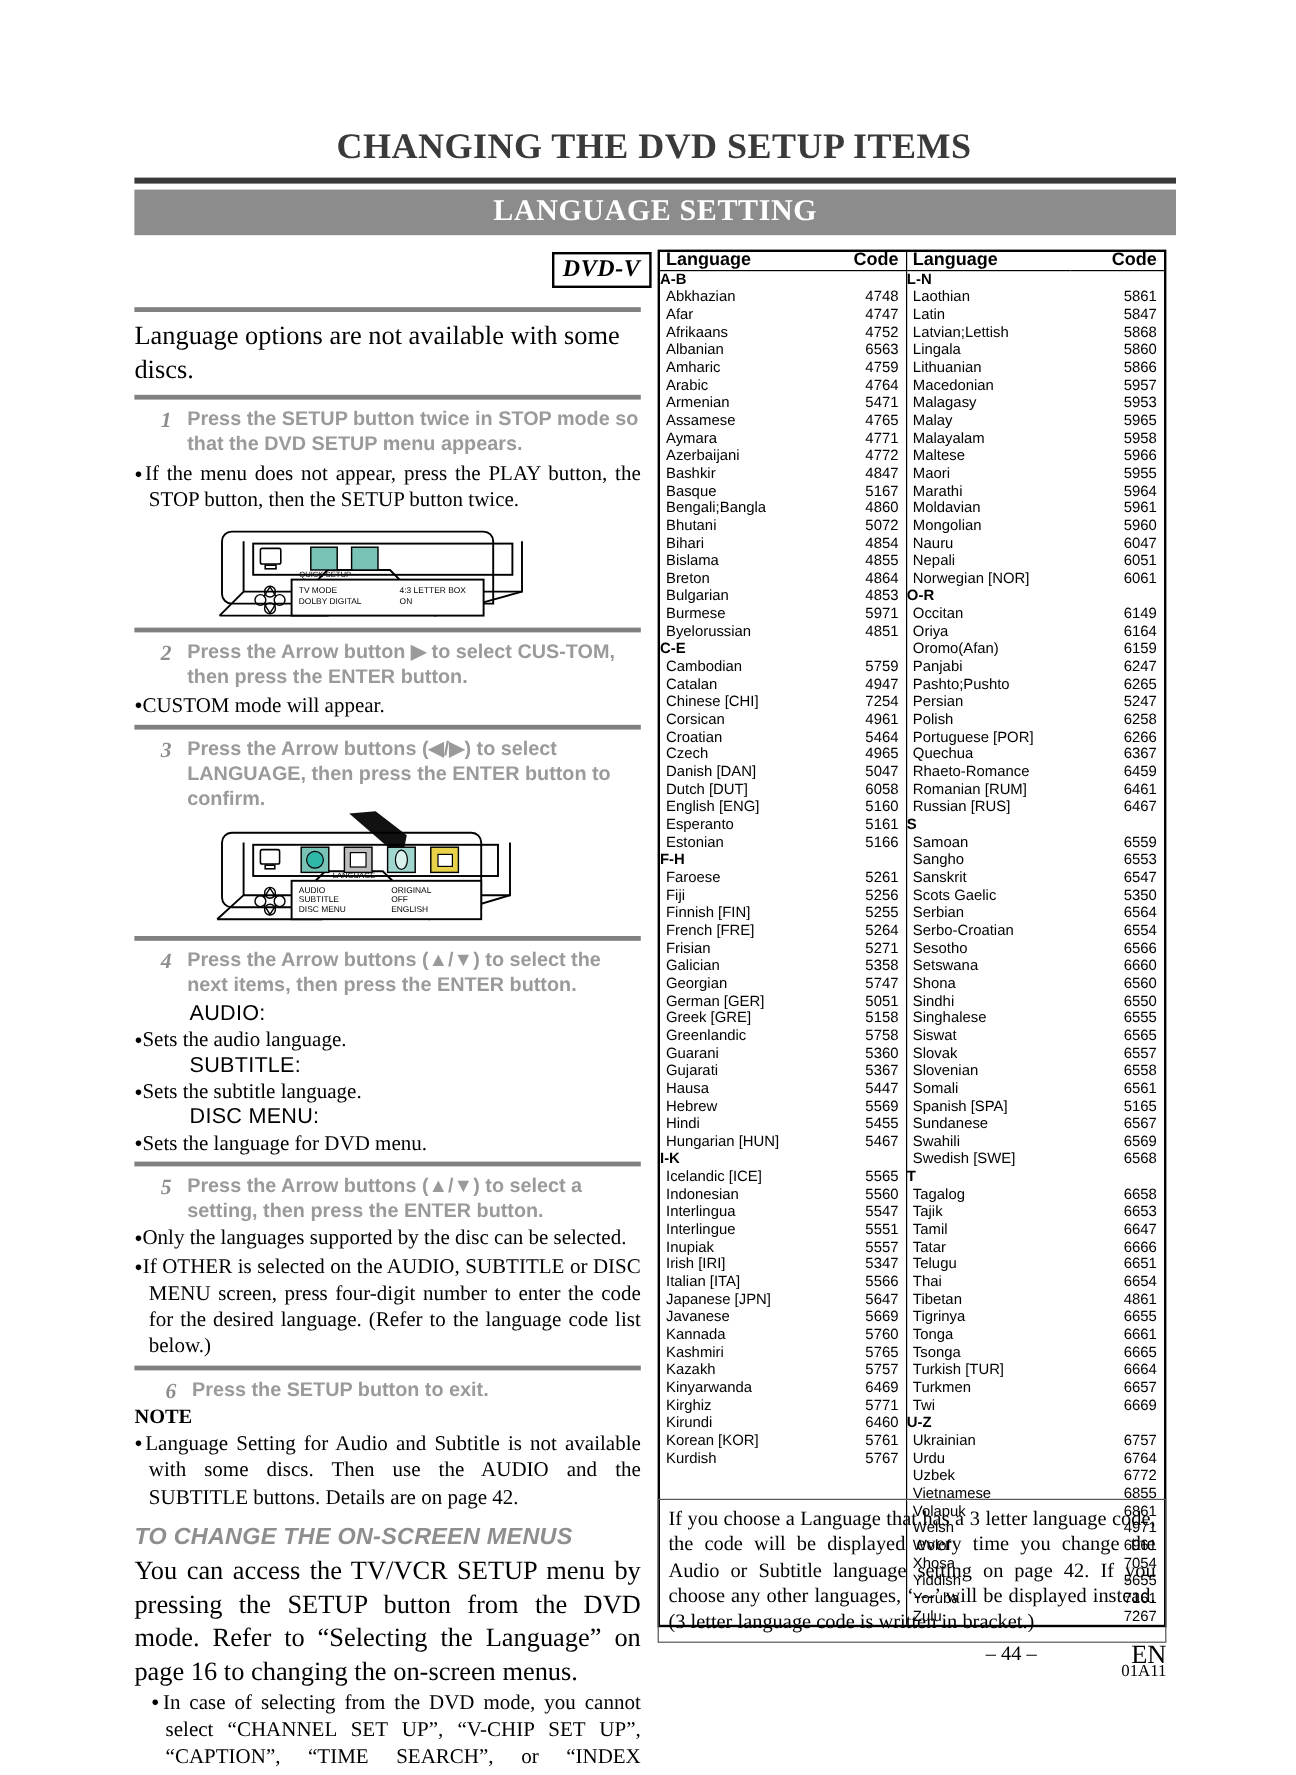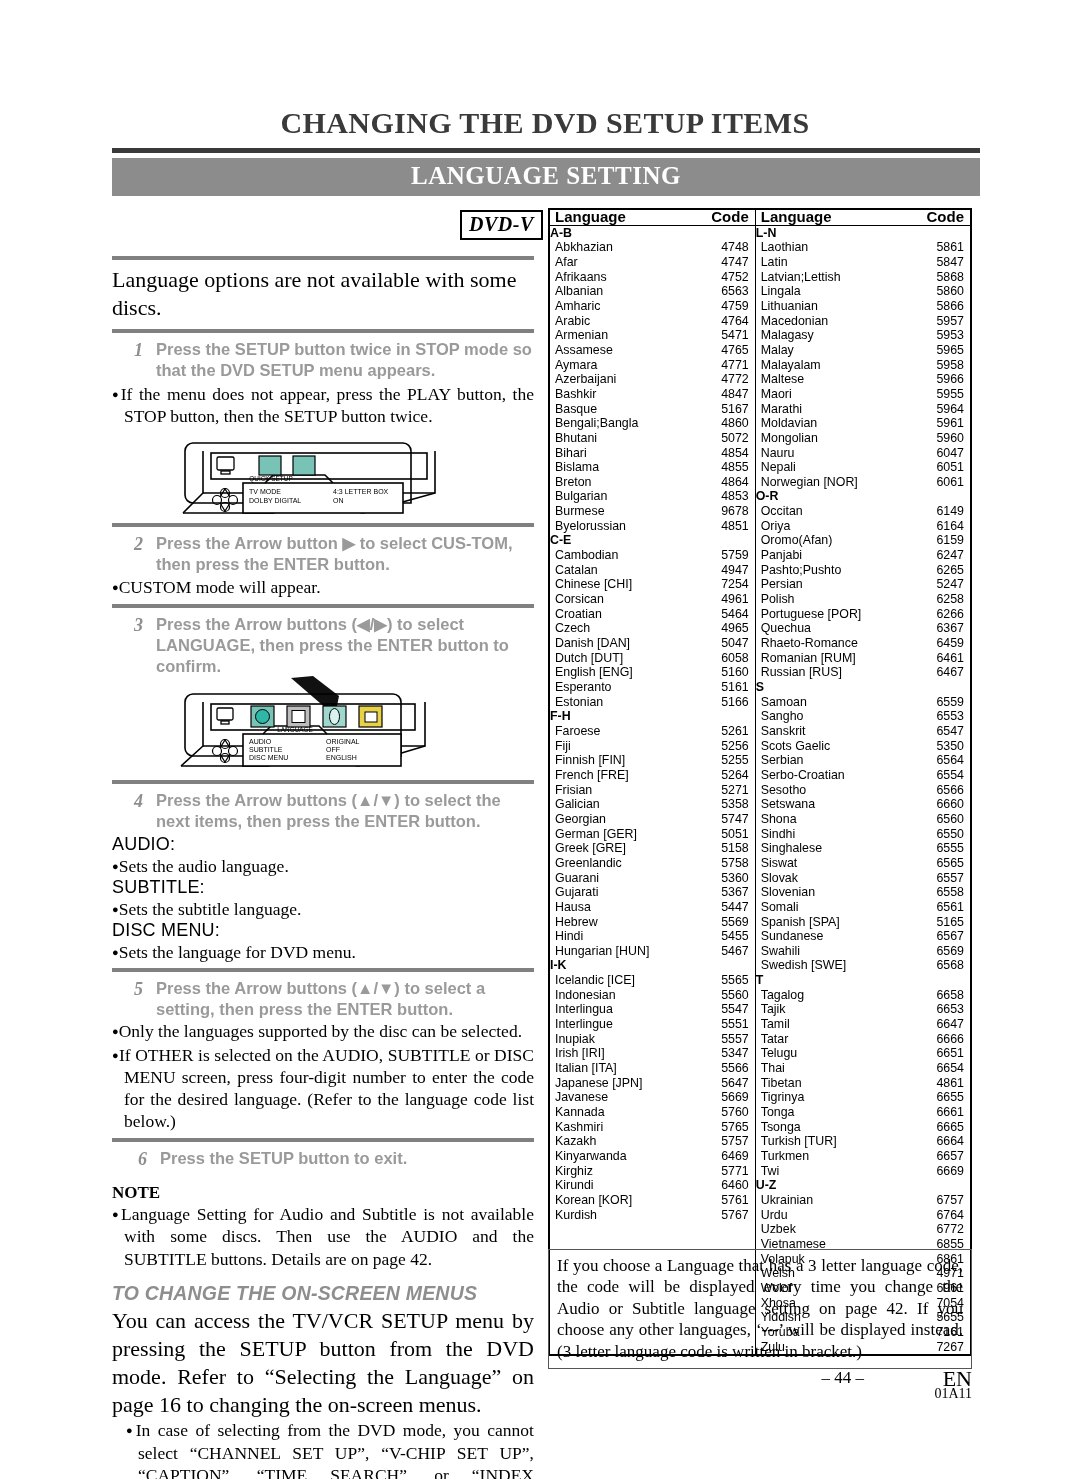--- a/index.html
+++ b/index.html
@@ -65,20 +65,21 @@
   }
   .bullet-line {
     font-family:"Liberation Serif", serif; font-size:17.5px;
     line-height:1.27; text-indent:-12px; padding-left:12px;
     text-align:justify;
   }
   .bullet-line::before { content:"\25CF "; font-size:11px; vertical-align:2px; }
   .plainbold-sans {
     font-family:"Liberation Sans", sans-serif; font-size:18px;
     letter-spacing:.2px;
+    margin-left:46px;
   }
   .note-head {
     font-family:"Liberation Serif", serif; font-weight:bold; font-size:17px;
   }
   .subhead-italic {
     font-family:"Liberation Sans", sans-serif; font-weight:bold;
     font-style:italic; font-size:19.5px; color:#8e8e8e; letter-spacing:.2px;
   }
   .indent-bullet {
     font-family:"Liberation Serif", serif; font-size:17.5px; line-height:1.27;
@@ -277,21 +278,21 @@
     <div class="bullet-line">Only the languages supported by the disc can be selected.</div>
     <div class="bullet-line" style="margin-top:2px;">If OTHER is selected on the AUDIO, SUBTITLE or DISC MENU screen, press four-digit number to enter the code for the desired language. (Refer to the language code list below.)</div>
 
     <div class="hr-dbl" style="margin-top:5px;"></div>
 
     <div class="step" style="padding-left:26px;">
       <span class="num">6</span>
       <span>Press the SETUP button to exit.</span>
     </div>
 
-    <div class="note-head" style="margin-top:13px;">NOTE</div>
+    <div class="note-head" style="margin-top:1px;">NOTE</div>
     <div class="bullet-line">Language Setting for Audio and Subtitle is not available with some discs. Then use the AUDIO and the SUBTITLE buttons. Details are on page 42.</div>
 
     <div class="subhead-italic" style="margin-top:12px;">TO CHANGE THE ON-SCREEN MENUS</div>
     <div class="body-serif" style="margin-top:2px;">You can access the TV/VCR SETUP menu by pressing the SETUP button from the DVD mode. Refer to “Selecting the Language” on page 16 to changing the on-screen menus.</div>
     <div class="indent-bullet">In case of selecting from the DVD mode, you cannot select “CHANNEL SET UP”, “V-CHIP SET UP”, “CAPTION”, “TIME SEARCH”, or “INDEX SEARCH” menus.</div>
   </div>
 
   <div class="codetable">
     <table class="lang">
       <tbody>
@@ -375,21 +376,21 @@
                   <tr>
                     <td class="cell-lang">Breton</td>
                     <td class="cell-code">4864</td>
                   </tr>
                   <tr>
                     <td class="cell-lang">Bulgarian</td>
                     <td class="cell-code">4853</td>
                   </tr>
                   <tr>
                     <td class="cell-lang">Burmese</td>
-                    <td class="cell-code">9678</td>
+                    <td class="cell-code">5971</td>
                   </tr>
                   <tr>
                     <td class="cell-lang">Byelorussian</td>
                     <td class="cell-code">4851</td>
                   </tr>
                   <tr class="grouprow">
                     <td colspan="2">C-E</td>
                   </tr>
                   <tr>
                     <td class="cell-lang">Cambodian</td>

